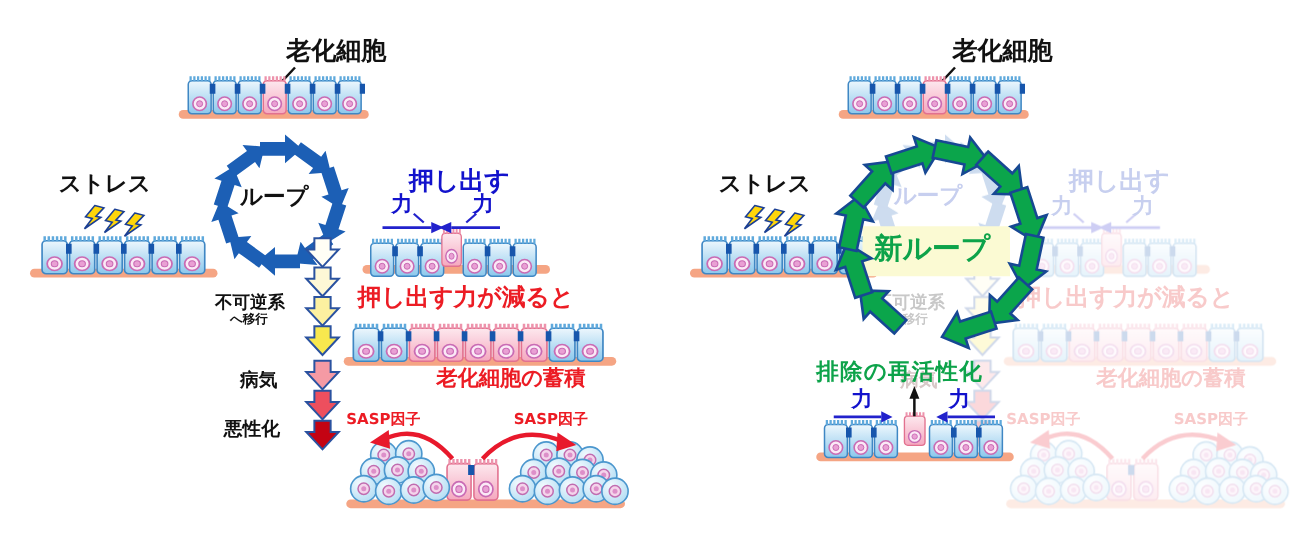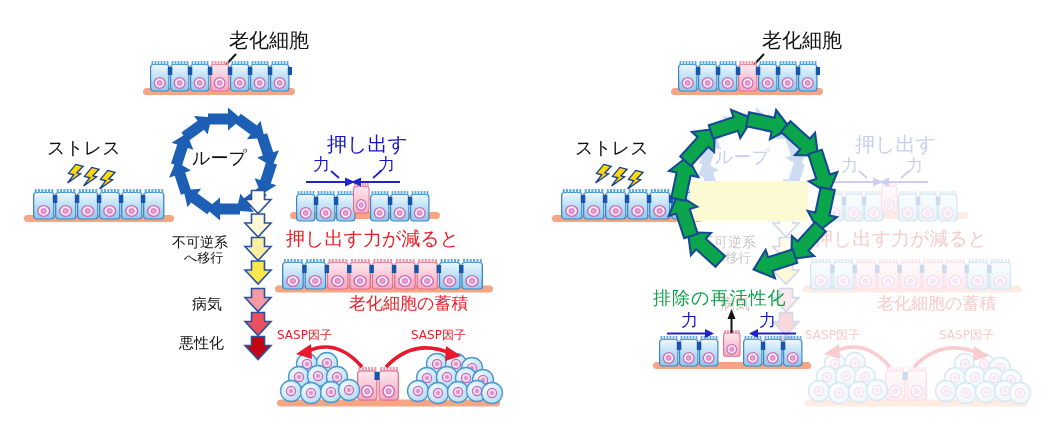--- a/index.html
+++ b/index.html
@@ -3,22 +3,22 @@
 <meta charset="utf-8">
 <style>
   html,body{margin:0;padding:0;background:#fff;}
   #stage{position:relative;width:1050px;height:439px;background:#fff;overflow:hidden;
          font-family:"DejaVu Sans","Liberation Sans",sans-serif;}
   #stage svg,#stage .layer{position:absolute;left:0;top:0;width:1050px;height:439px;}
   #svg-faded{z-index:1}
   .layer-faded{z-index:2}
   #svg-main{z-index:3}
   .layer-text{z-index:4}
-  .t{position:absolute;font-weight:400;white-space:nowrap;line-height:1.05;color:#111;}
-  .k13{font-size:13px}.k14{font-size:14px}.k15{font-size:15px}.k17{font-size:17px}
+  .t{position:absolute;font-weight:700;white-space:nowrap;line-height:1.05;color:#111;}
+  .k13{font-size:10px}.k14{font-size:14px}.k15{font-size:15px}.k17{font-size:17px}
   .k18{font-size:12px}.k19{font-size:19px}.k20{font-size:20px}.k21{font-size:18px}
   .k23{font-size:23px}
   .blue{color:#1212CC}
   .red{color:#EC1C24}
   .green{color:#0DA34A}
   .fblue{color:#C7CFEF}
   .fpink{color:#F8CACA}
   .fgray{color:#C8C8C8}
   .fgray2{color:#D8C8C8}
 </style>
@@ -309,18 +309,19 @@
     <div class="t k13" style="left:184px;top:251px">へ移行</div>
     <div class="t k15" style="left:192px;top:297px">病気</div>
     <div class="t k15" style="left:179px;top:336px">悪性化</div>
     <div class="t red k19" style="left:286px;top:229px">押し出す力が減ると</div>
     <div class="t red k17" style="left:349px;top:295px">老化細胞の蓄積</div>
     <div class="t red k18" style="left:277px;top:329px">SASP因子</div>
     <div class="t red k18" style="left:411px;top:329px">SASP因子</div>
 
     <div class="t k20" style="left:762px;top:30px">老化細胞</div>
     <div class="t k21" style="left:575px;top:139px">ストレス</div>
+    <div class="t green k23" style="left:699px;top:187px">新ループ</div>
     <div class="t green k21" style="left:653px;top:289px;letter-spacing:1px">排除の再活性化</div>
     <div class="t blue k17" style="left:681px;top:312px">力</div>
     <div class="t blue k17" style="left:759px;top:312px">力</div>
   </div>
 
 </div>
 
 </body></html>

